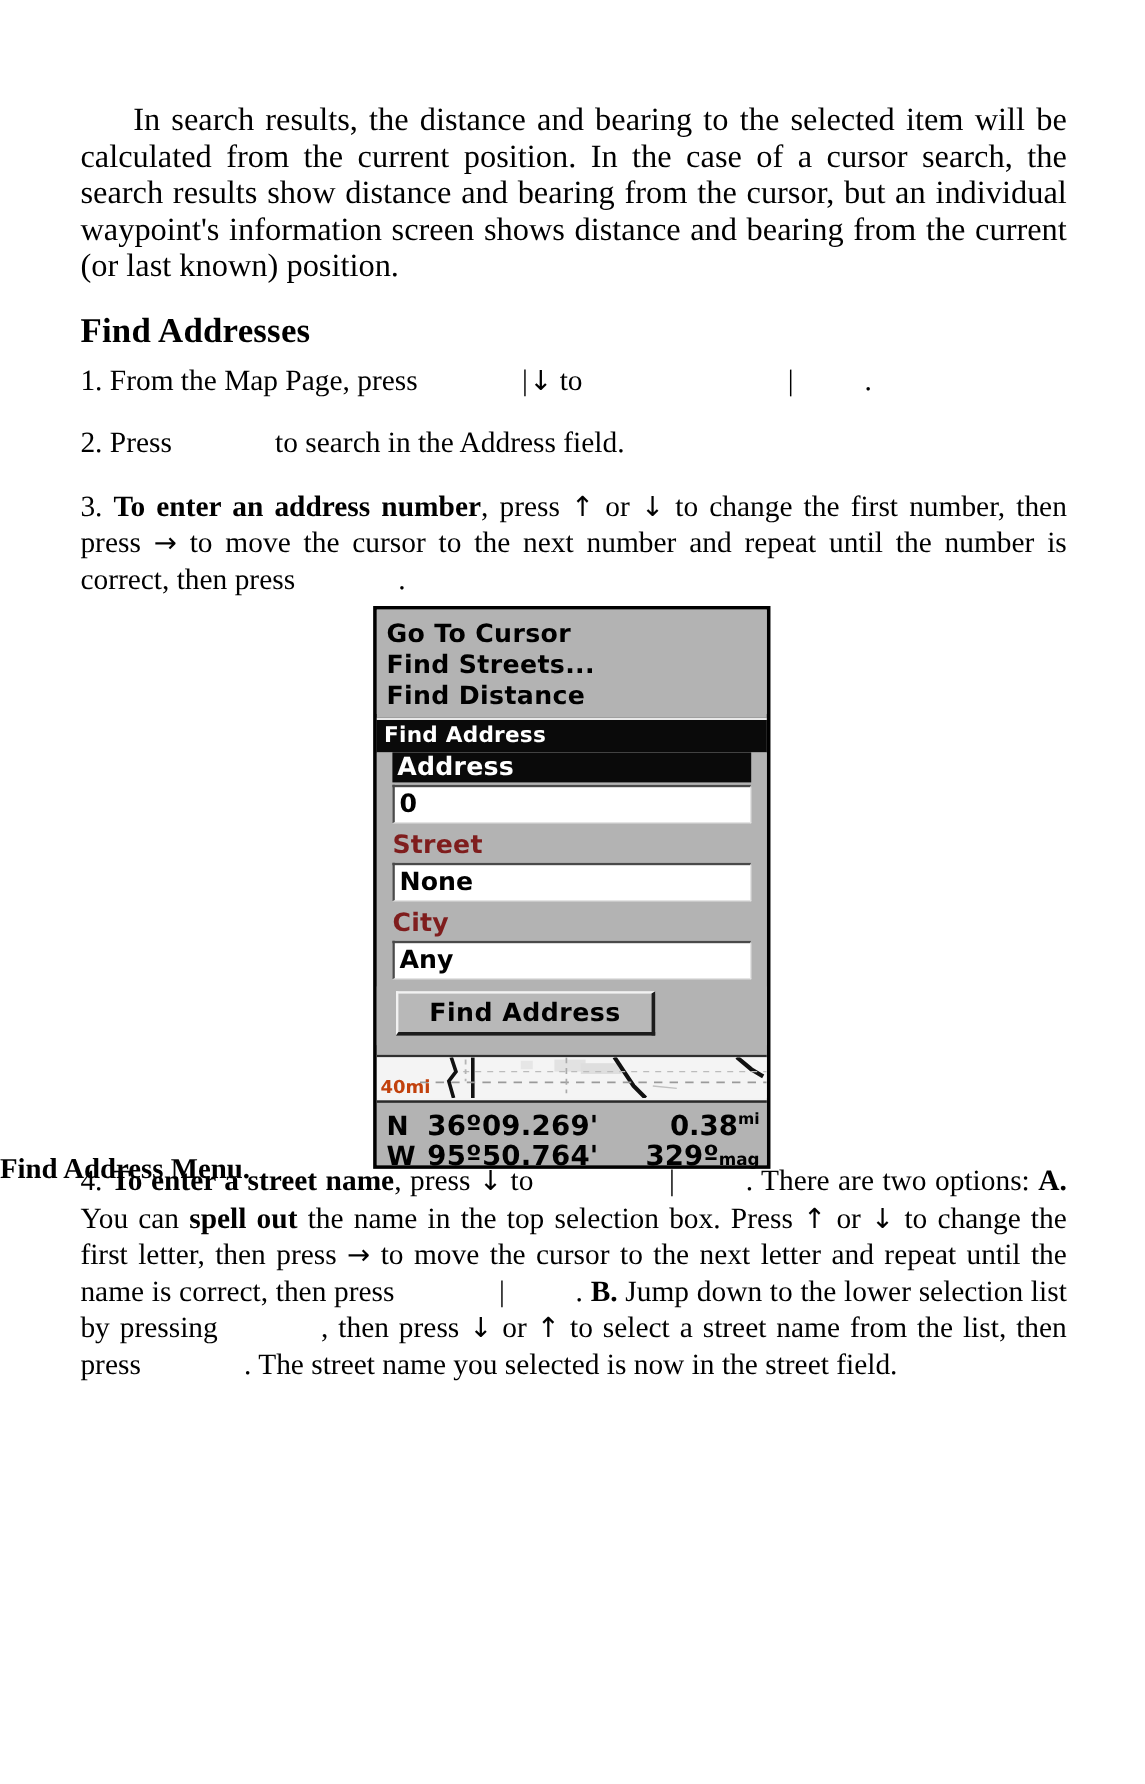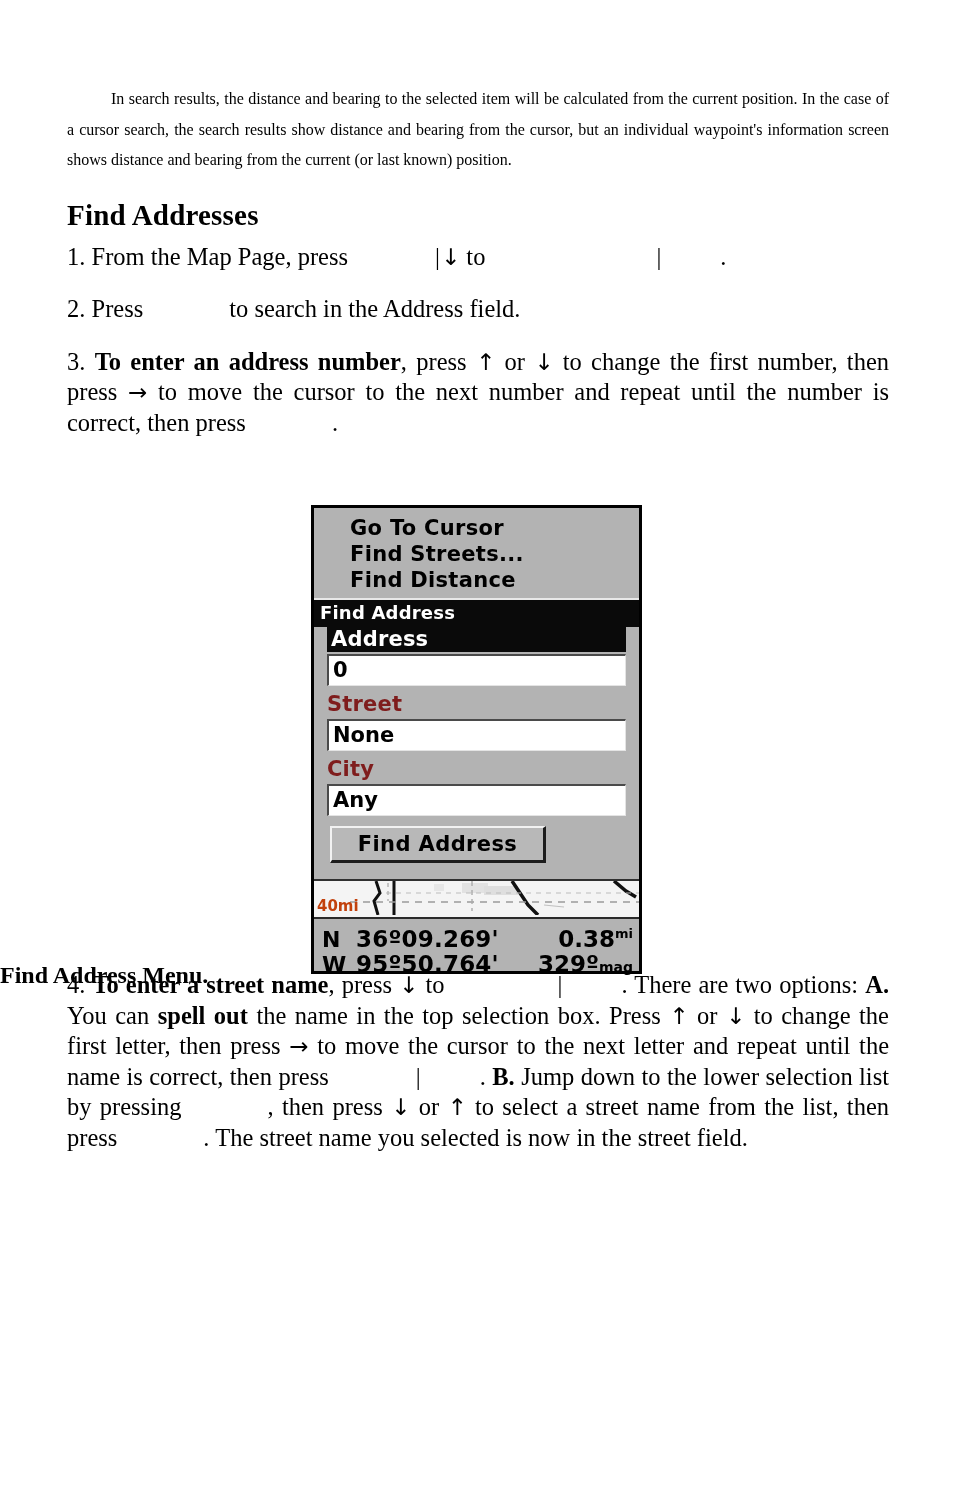--- a/index.html
+++ b/index.html
@@ -25,21 +25,21 @@
 
   .content {
     position: absolute;
     left: 67px;
     top: 84px;
     width: 822px;
   }
 
   
   .para {
-    font-size: 16px;
+    font-size: 27px;
     line-height: 30.5px;
     margin: 0;
     text-align: justify;
     text-justify: inter-word;
   }
   .para.intro {
     text-indent: 44px;
   }
 
   h2.heading {
@@ -90,21 +90,21 @@
 
   .menu-list {
     padding: 7px 0 2px 0;
     background: #b3b3b3;
   }
   .menu-item {
     font-size: 21px;
     font-weight: bold;
     color: #000;
     line-height: 26px;
-    padding-left: 36px;
+    padding-left: 8px;
     letter-spacing: 0.3px;
   }
 
   .title-bar {
     background: #0a0a0a;
     color: #ffffff;
     font-size: 18px;
     font-weight: bold;
     line-height: 24px;
     padding: 1px 0 2px 6px;

